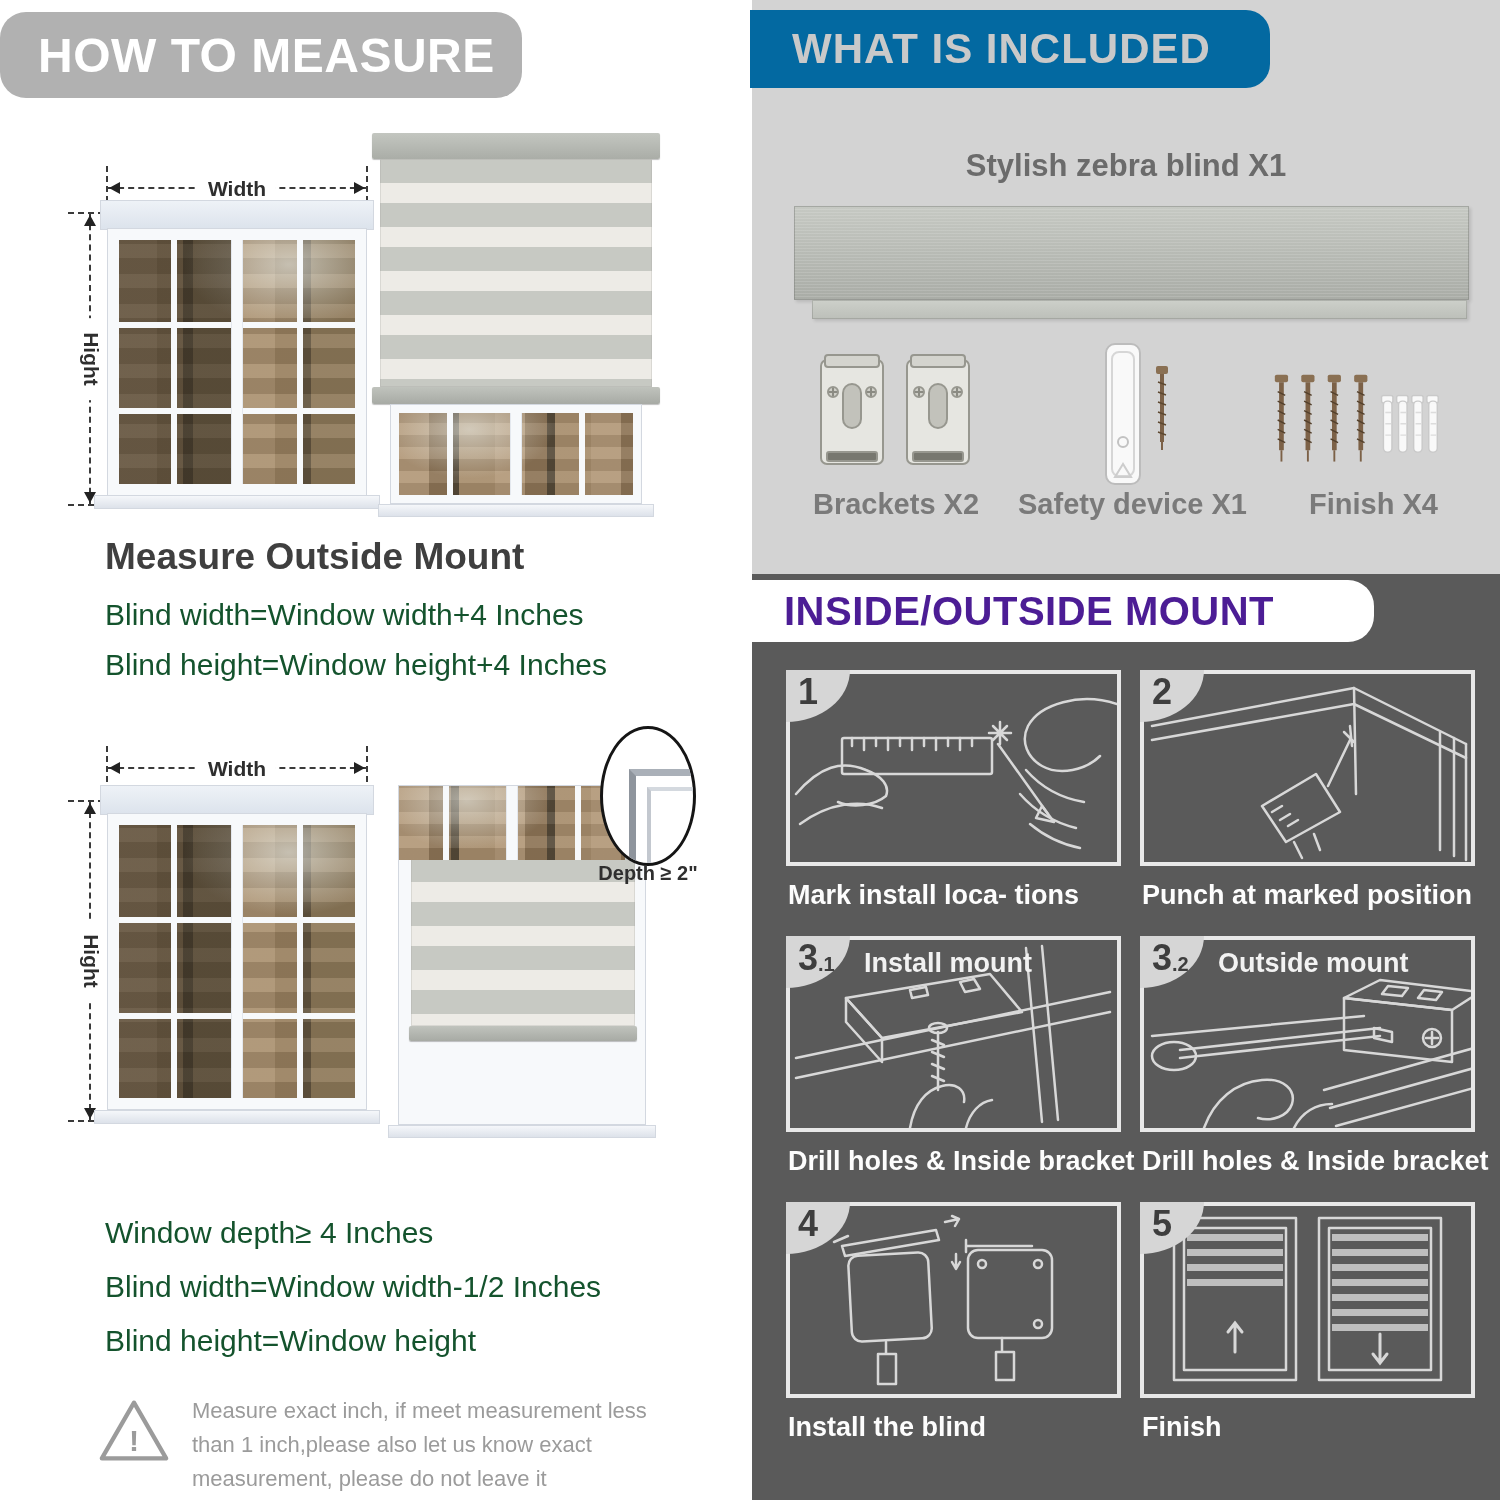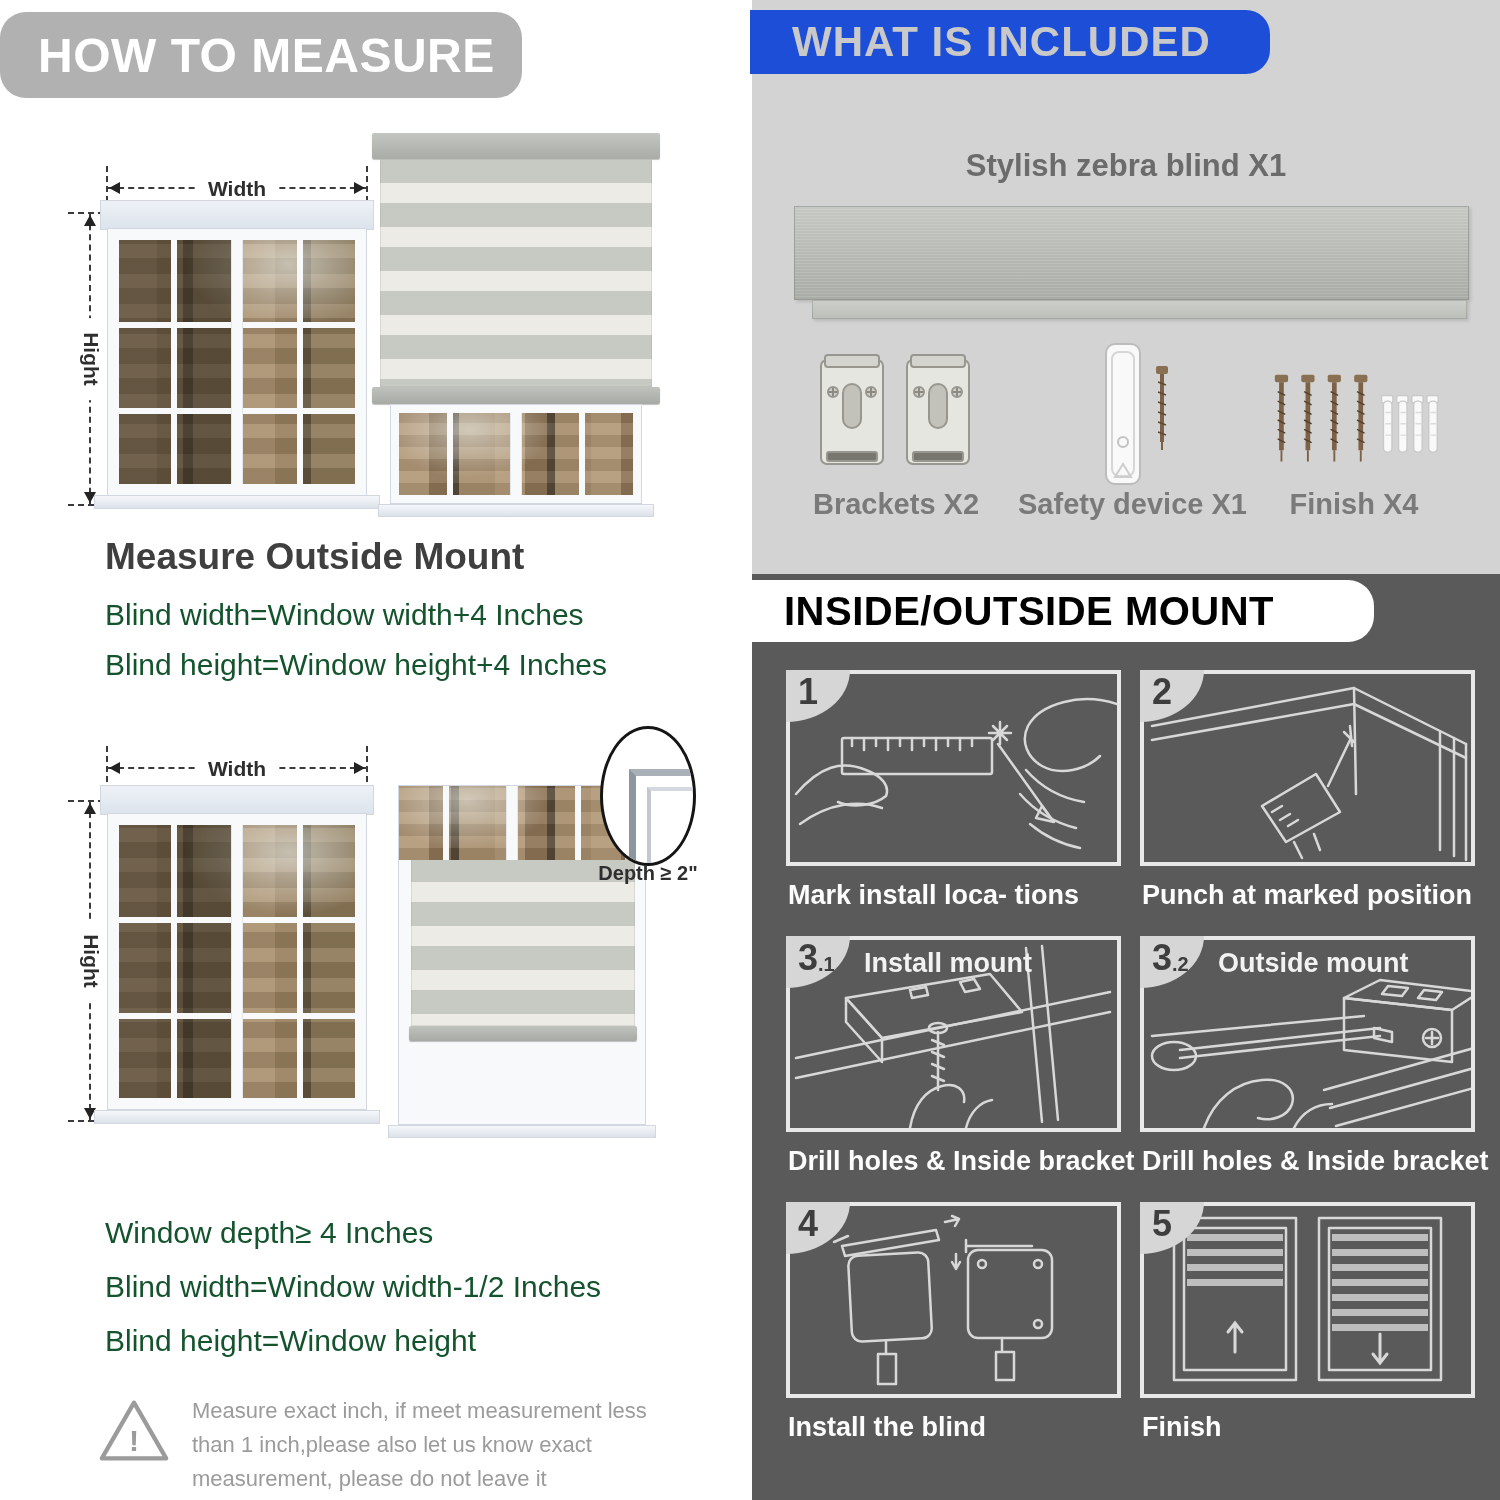--- a/index.html
+++ b/index.html
@@ -3,24 +3,24 @@
 <meta charset="utf-8">
 <style>
   html,body{margin:0;padding:0;background:#e9e9e9;}
   .page{position:relative;width:1500px;height:1500px;background:#ffffff;overflow:hidden;
         font-family:"Liberation Sans","DejaVu Sans",sans-serif;}
 
   
   .hdr{position:absolute;display:flex;align-items:center;box-sizing:border-box;}
   .hdr-left{left:0;top:12px;width:522px;height:86px;background:#b1b1b1;border-radius:26px;padding-left:38px;}
   .hdr-left span{font-size:48px;font-weight:700;color:#ffffff;letter-spacing:.5px;}
-  .hdr-included{left:750px;top:10px;width:520px;height:64px;background:#1d4ed8;border-radius:0 24px 24px 0;padding-left:42px;}
+  .hdr-included{left:750px;top:10px;width:520px;height:78px;background:#0369a1;border-radius:0 24px 24px 0;padding-left:42px;}
   .hdr-included span{font-size:42px;font-weight:700;color:#c9c9c9;letter-spacing:1px;}
   .hdr-mount{left:750px;top:580px;width:624px;height:62px;background:#ffffff;border-radius:0 26px 26px 0;padding-left:34px;}
-  .hdr-mount span{font-size:40px;font-weight:700;color:#000000;letter-spacing:.5px;}
+  .hdr-mount span{font-size:40px;font-weight:700;color:#4c1d95;letter-spacing:.5px;}
 
   
   .right-top{position:absolute;left:752px;top:0;width:748px;height:574px;background:#d3d3d3;}
   .right-bottom{position:absolute;left:752px;top:574px;width:748px;height:926px;background:#5a5a5a;}
 
   
   .mh{position:absolute;height:46px;}
   .mh .dline{position:absolute;left:2px;right:2px;top:21px;border-top:2px dashed #3a3a3a;}
   .mh .tick{position:absolute;top:0;bottom:0;width:0;border-left:2px dashed #3a3a3a;}
   .mh .tl{left:0;} .mh .tr{right:0;}
@@ -80,21 +80,21 @@
   .prod-label{position:absolute;left:752px;top:148px;width:748px;text-align:center;
       font-size:31px;font-weight:700;color:#6b6b6b;}
   .bar-main{position:absolute;left:794px;top:206px;width:675px;height:94px;
       background:
         repeating-linear-gradient(180deg, rgba(255,255,255,.13) 0 1px, rgba(0,0,0,0) 1px 3px),
         linear-gradient(180deg,#c6c9c3 0%,#b9bcb6 45%,#a9aca6 100%);
       box-shadow:inset 0 0 0 1px rgba(118,120,116,.45), 2px 2px 3px rgba(0,0,0,.12);}
   .bar-lip{position:absolute;left:812px;top:300px;width:655px;height:19px;
       background:linear-gradient(180deg,#cdd0ca,#bcbfb9);
       box-shadow:inset 0 0 0 1px rgba(130,132,128,.4), 2px 2px 3px rgba(0,0,0,.12);}
-  .item-label{position:absolute;top:488px;text-align:center;font-size:29px;font-weight:700;color:#7a7a7a;white-space:nowrap;}
+  .item-label{position:absolute;top:488px;text-align:right;font-size:29px;font-weight:700;color:#7a7a7a;white-space:nowrap;}
   .item-art{position:absolute;}
 
   
   .panel{position:absolute;width:335px;height:196px;border:4px solid #e8e8e8;background:#5a5a5a;box-sizing:border-box;}
   .badge{position:absolute;left:-4px;top:-4px;width:64px;height:52px;background:#d6d6d6;
       border-radius:0 0 100% 0;display:flex;align-items:flex-start;padding:2px 0 0 12px;box-sizing:border-box;}
   .badge .n{font-size:36px;font-weight:700;color:#3e3e3e;line-height:40px;}
   .badge .s{font-size:20px;font-weight:700;color:#3e3e3e;line-height:52px;}
   .ptitle{position:absolute;left:74px;top:8px;font-size:27px;font-weight:700;color:#f2f2f2;white-space:nowrap;}
   .cap{position:absolute;font-size:27px;font-weight:700;color:#fdfdfd;white-space:nowrap;}

